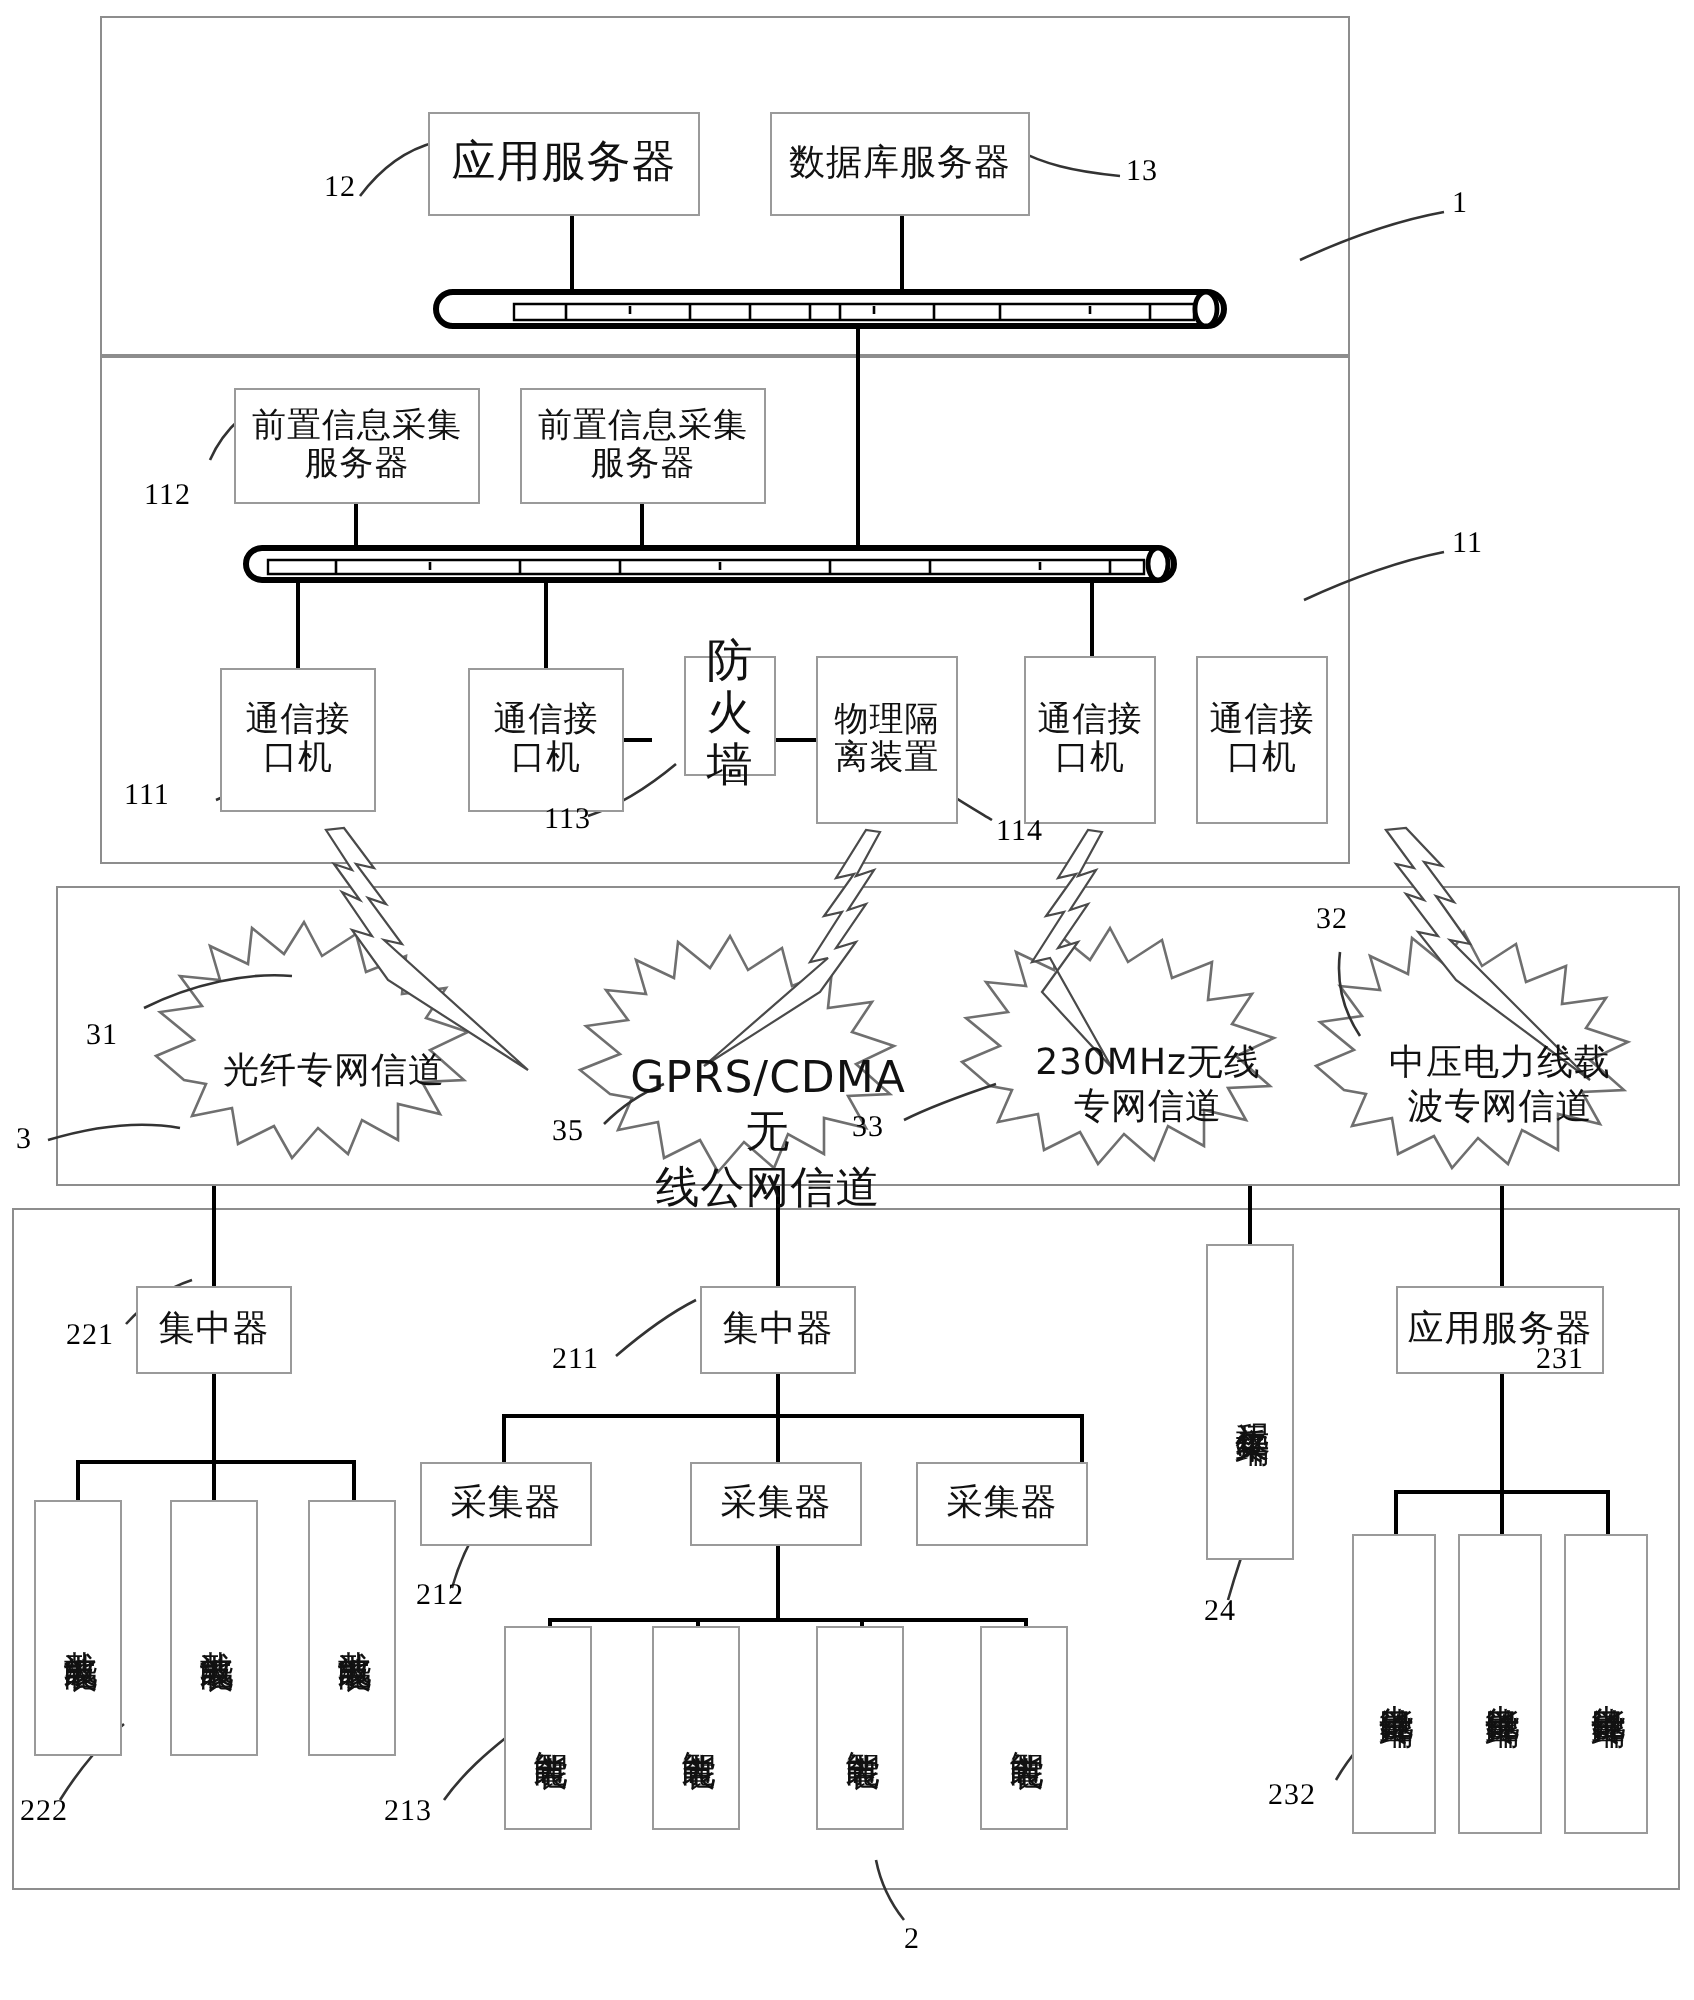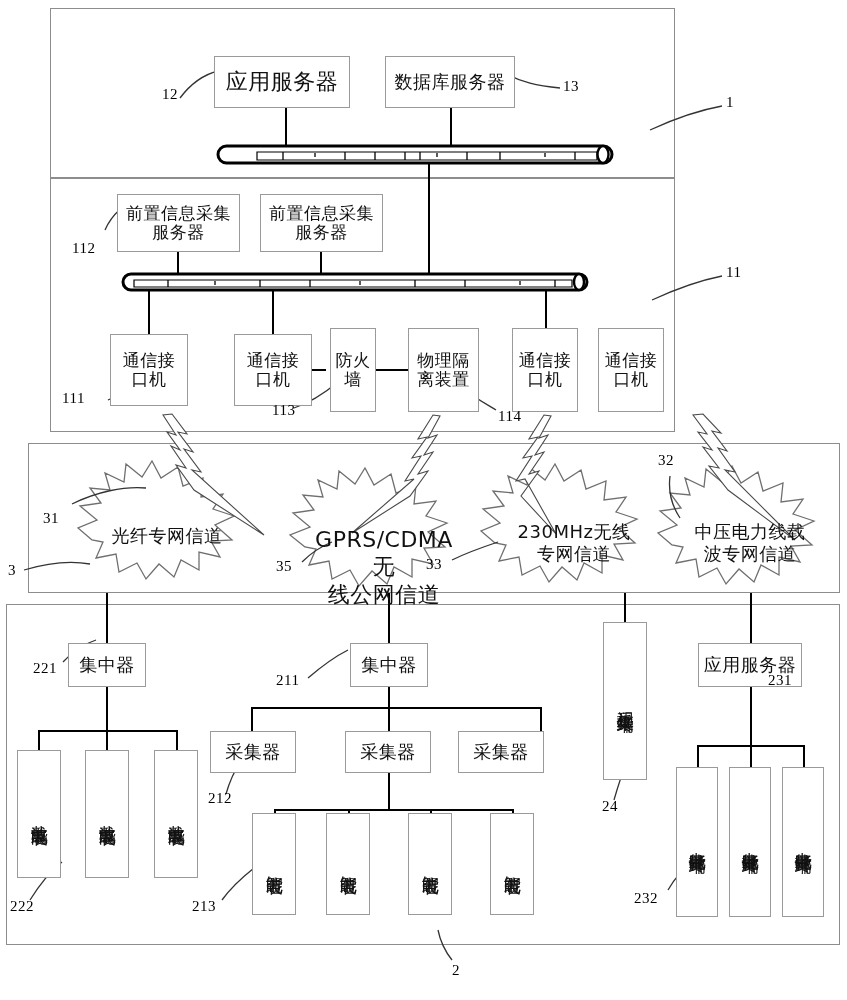--- a/index.html
+++ b/index.html
@@ -124,21 +124,21 @@
   <div class="vline" style="left:148px;top:286px;height:48px;"></div>
   <div class="vline" style="left:272px;top:286px;height:48px;"></div>
   <div class="vline" style="left:545px;top:286px;height:48px;"></div>
 
   <div class="box" style="left:110px;top:334px;width:78px;height:72px;font-size:17px;padding:0 4px;">
     <span>通信接口机</span>
   </div>
   <div class="box" style="left:234px;top:334px;width:78px;height:72px;font-size:17px;padding:0 4px;">
     <span>通信接口机</span>
   </div>
-  <div class="box" style="left:330px;top:328px;width:46px;height:84px;font-size:17px;padding:0 2px;">
+  <div class="box" style="left:342px;top:328px;width:46px;height:60px;font-size:23px;padding:0 2px;">
     <span>防火墙</span>
   </div>
   <div class="box" style="left:408px;top:328px;width:71px;height:84px;font-size:17px;padding:0 4px;">
     <span>物理隔离装置</span>
   </div>
   <div class="box" style="left:512px;top:328px;width:66px;height:84px;font-size:17px;padding:0 4px;">
     <span>通信接口机</span>
   </div>
   <div class="box" style="left:598px;top:328px;width:66px;height:84px;font-size:17px;padding:0 4px;">
     <span>通信接口机</span>

